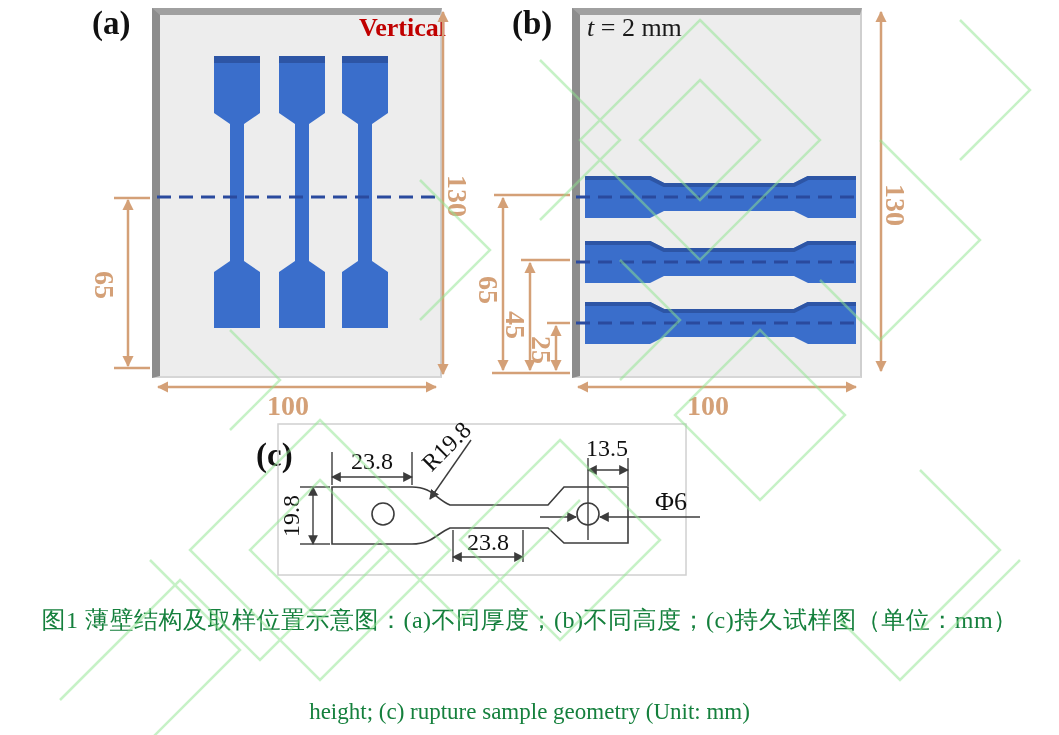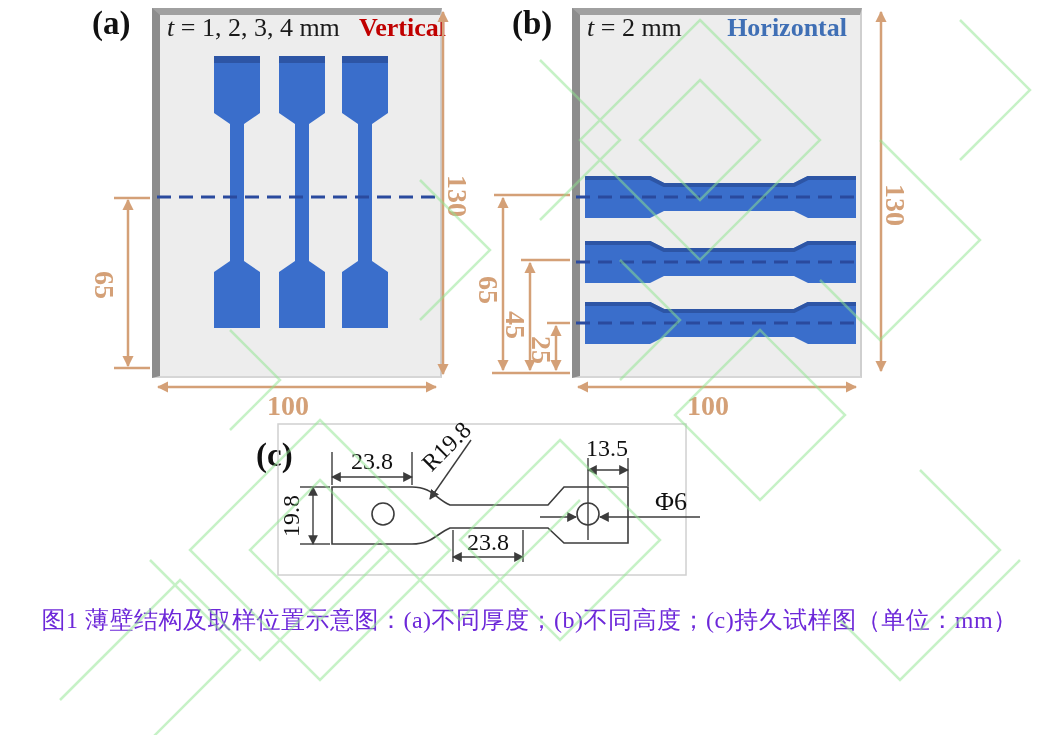--- a/index.html
+++ b/index.html
@@ -10,45 +10,43 @@
   .plate{position:absolute;background:#ededed;
          border-top:7px solid #a0a0a0;border-left:8px solid #8c8c8c;
          border-right:2px solid #cfcfcf;border-bottom:2px solid #d6d6d6;}
   .tnote{font-size:26px;color:#1a1a1a;white-space:pre;}
   .tnote .it{font-style:italic;}
   .orient{font-size:26px;font-weight:bold;white-space:nowrap;}
   .orient.red{color:#c00000;}
   .orient.blue{color:#3f6fb5;}
   .dim100{font-size:28px;font-weight:bold;color:#d4a077;text-align:left;}
   svg.overlay{position:absolute;left:0;top:0;pointer-events:none;}
-  .cap{position:absolute;left:0;right:0;text-align:center;color:#6d28d9;}
+  .cap{position:absolute;left:0;right:0;text-align:center;color:#15803d;}
   .cap-zh{top:604px;font-size:24px;letter-spacing:.5px;}
   .cap-en1{top:656px;font-size:23px;}
   .cap-en2{top:699px;font-size:23px;}
   .wm{opacity:.5;}
   text.tan{font:bold 28px "Liberation Serif",serif;fill:#d4a077;}
   text.cdimtxt{font:24px "Liberation Serif",serif;fill:#111;}
 </style>
 </head>
 <body>
 
 <div class="stage">
 
   <div class="plate" style="left:152px;top:8px;width:280px;height:361px;"></div>
   <div class="plate" style="left:572px;top:8px;width:280px;height:361px;"></div>
 
   <div class="abs panel-label" style="left:92px;top:5px;">(a)</div>
   <div class="abs panel-label" style="left:512px;top:5px;">(b)</div>
   <div class="abs panel-label" style="left:256px;top:437px;">(c)</div>
 
-  <div class="abs tnote" style="left:167px;top:13px;"><span class="it">t</span><span> = 1, 2, 3, 4 mm</span></div>
   <div class="abs orient red" style="right:613px;top:13px;">Vertical</div>
 
   <div class="abs tnote" style="left:587px;top:13px;font-family:Liberation Serif, serif;"><span class="it">t</span><span> = 2 mm</span></div>
-  <div class="abs orient blue" style="right:212px;top:13px;">Horizontal</div>
 
   <svg class="overlay" width="1059" height="735" viewBox="0 0 1059 735">
     <defs>
       <marker id="at" viewBox="0 0 10 10" refX="9" refY="5" markerWidth="4.5" markerHeight="4.5" orient="auto-start-reverse">
           <path d="M0,0L10,5L0,10z" fill="#d4a077"></path>
         </marker>
       <marker id="ab" viewBox="0 0 10 10" refX="9" refY="5" markerWidth="7" markerHeight="7" orient="auto-start-reverse">
           <path d="M0,0L10,5L0,10z" fill="#3c3c3c"></path>
         </marker>
     </defs>
@@ -150,20 +148,21 @@
         <text class="cdimtxt" x="299" y="516" transform="rotate(-90 299 516)">19.8</text>
         <text class="cdimtxt" x="488" y="550">23.8</text>
       </g>
     </g>
   </svg>
 
   <div class="abs dim100" style="left:267px;top:390px;width:60px;">100</div>
   <div class="abs dim100" style="left:687px;top:390px;width:60px;">100</div>
 
   <div class="cap cap-zh">图1  薄壁结构及取样位置示意图：(a)不同厚度；(b)不同高度；(c)持久试样图（单位：mm）</div>
+  <div class="cap cap-en2">height; (c) rupture sample geometry (Unit: mm)</div>
 
   <svg class="overlay wm" width="1059" height="735" viewBox="0 0 1059 735">
     <g fill="none" stroke="#8fe58f" stroke-width="2.5">
       <path d="M700,20 l120,120 -120,120 -120,-120 z"></path>
       <path d="M700,80 l60,60 -60,60 -60,-60 z"></path>
       <path d="M540,60 l80,80 -80,80"></path>
       <path d="M880,140 l100,100 -100,100 -60,-60"></path>
       <path d="M960,20 l70,70 -70,70"></path>
       <path d="M420,180 l70,70 -70,70"></path>
       <path d="M760,330 l85,85 -85,85 -85,-85 z"></path>

